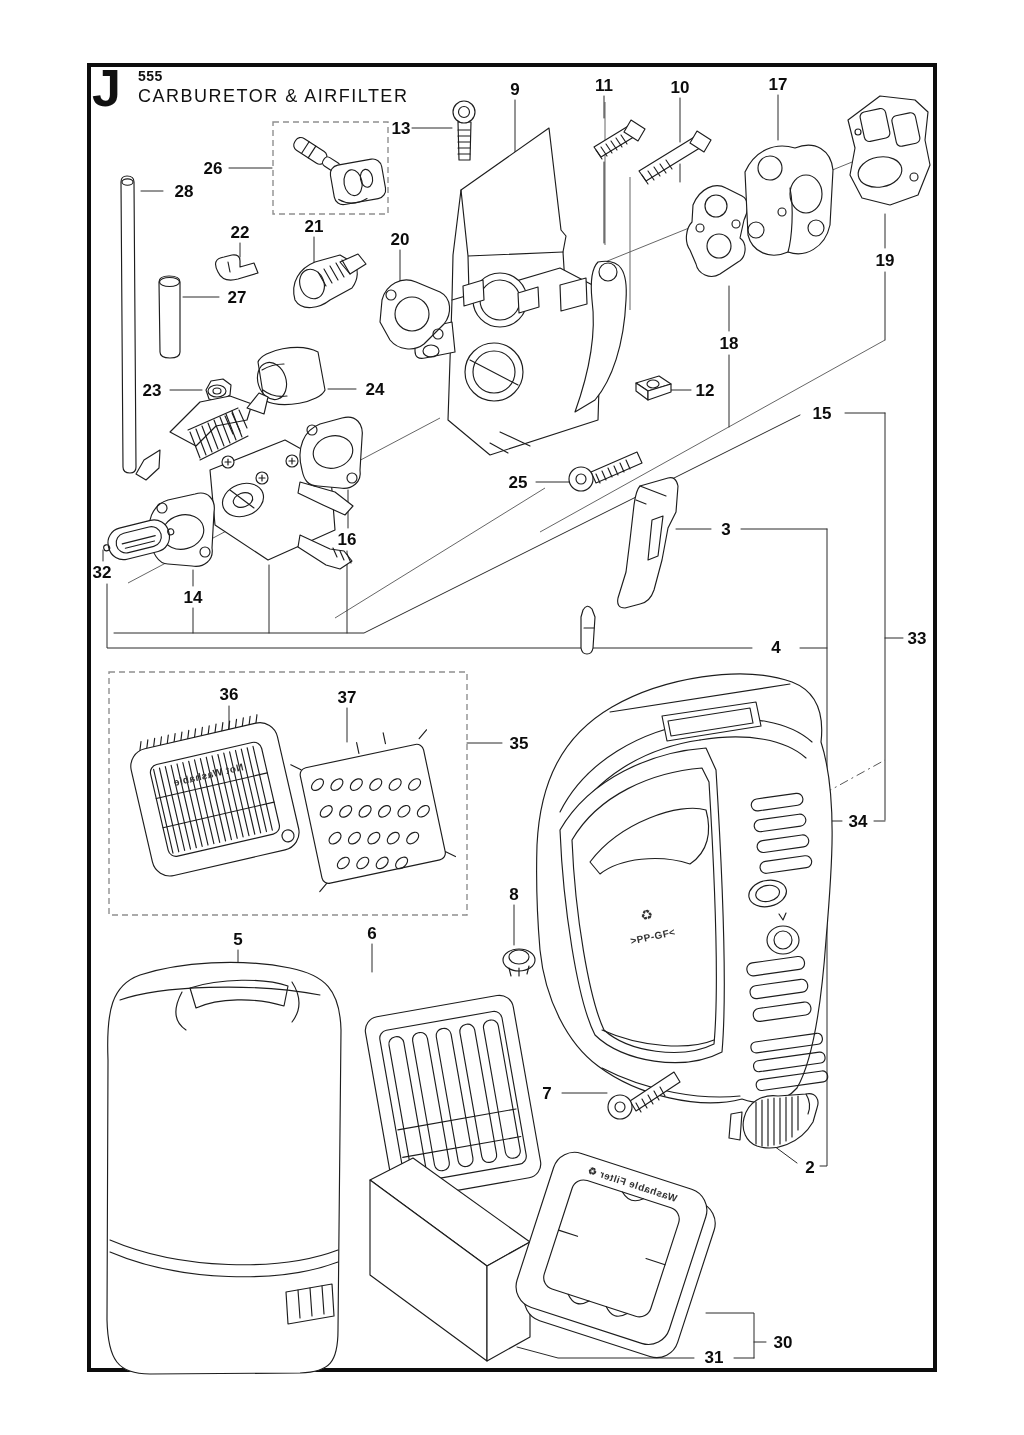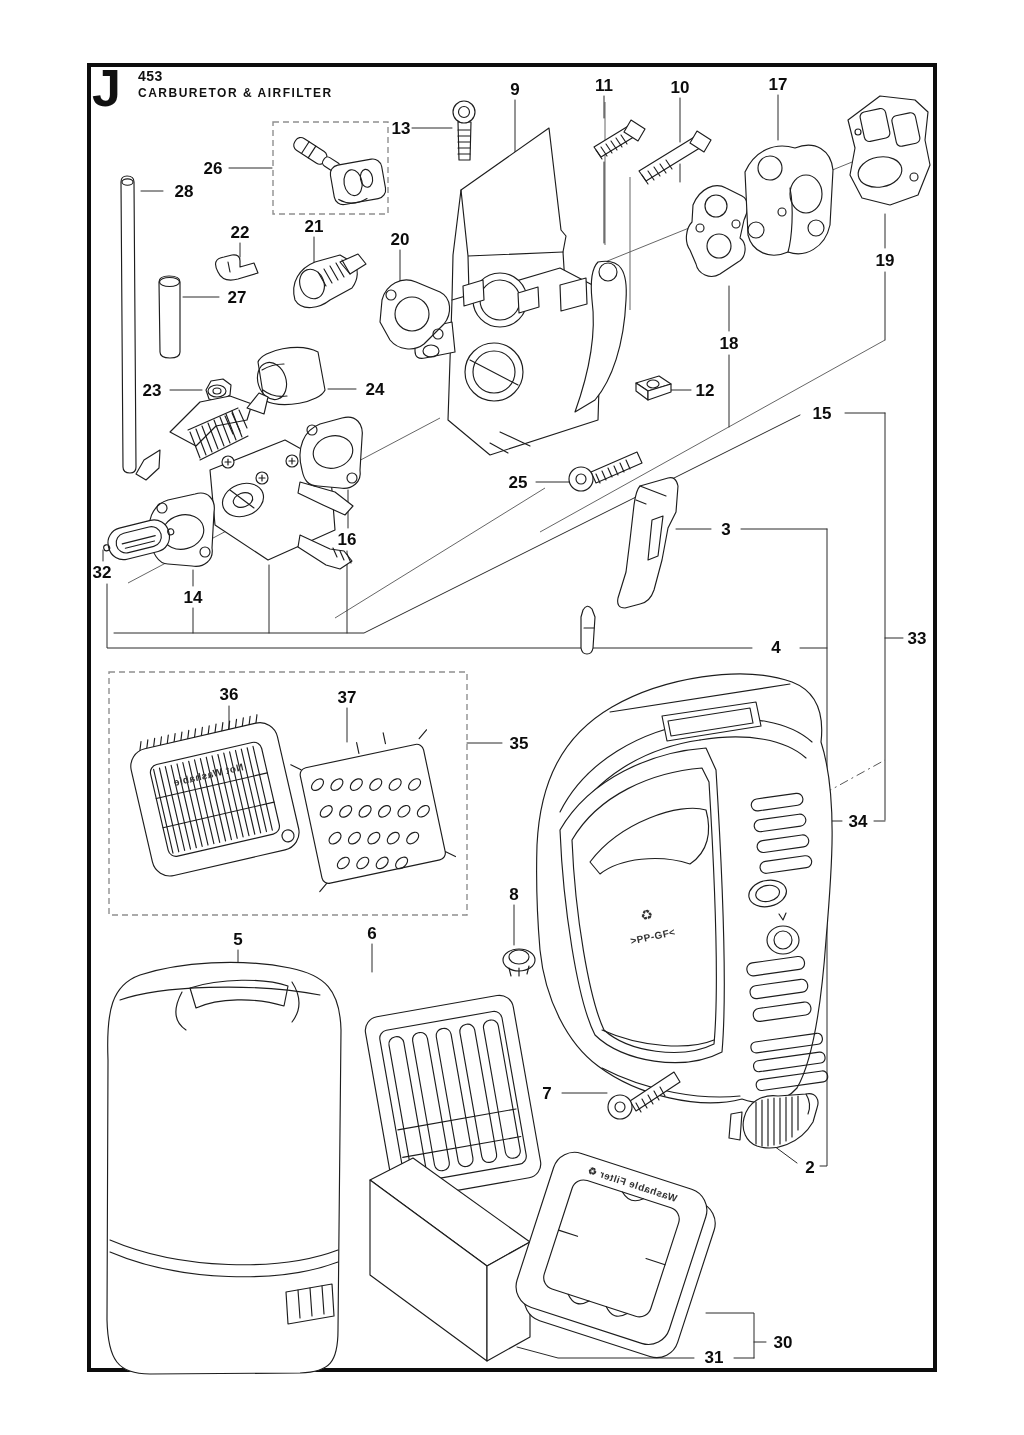--- a/index.html
+++ b/index.html
@@ -2,40 +2,40 @@
 <html><head>
 <meta charset="utf-8">
 <style>
   html,body{margin:0;padding:0;background:#fff;}
   .page{position:relative;width:1024px;height:1435px;background:#fff;overflow:hidden;
         font-family:"Liberation Sans",sans-serif;color:#111;}
   .page svg{position:absolute;left:0;top:0;}
   .hdr{position:absolute;z-index:5;}
   .big-j{left:92px;top:62px;font-size:52px;font-weight:bold;line-height:1;}
   .model{left:138px;top:68px;font-size:14px;font-weight:bold;letter-spacing:.5px;}
-  .section{left:138px;top:86px;font-size:12px;font-weight:bold;letter-spacing:1.5px;}
+  .section{left:138px;top:86px;font-size:18px;font-weight:normal;letter-spacing:1.5px;}
   
   .ln{stroke:#2a2a2a;stroke-width:1;fill:none;stroke-linecap:round;stroke-linejoin:round;}
   .cln{stroke:#555;stroke-width:.9;fill:none;}
   .f{stroke:#1d1d1d;stroke-width:1.15;fill:#fff;stroke-linejoin:round;stroke-linecap:round;}
   .o{stroke:#1d1d1d;stroke-width:1.15;fill:none;stroke-linejoin:round;stroke-linecap:round;}
   .dashbox{stroke:#8f8f8f;stroke-width:1.4;fill:none;stroke-dasharray:6 4;}
   .dd{stroke:#444;stroke-width:.9;fill:none;stroke-dasharray:9 4 2 4;}
   .frame{stroke:#0d0d0d;stroke-width:4;fill:none;}
   .lbl{font:bold 17px "Liberation Sans",sans-serif;fill:#0c0c0c;stroke:none;}
   .tiny{font:bold 10px "Liberation Sans",sans-serif;fill:#333;stroke:none;letter-spacing:.5px;}
   .glyph{font:14px "DejaVu Sans",sans-serif;fill:#333;stroke:none;}
 </style>
 </head>
 <body>
 
 <div class="page">
 
   <div class="hdr big-j">J</div>
-  <div class="hdr model">453</div>
+  <div class="hdr model">555</div>
   <div class="hdr section">CARBURETOR &amp; AIRFILTER</div>
 
   <svg width="1024" height="1435" viewBox="0 0 1024 1435">
 
     <rect class="frame" x="89" y="65" width="846" height="1305"></rect>
 
     <g>
       <path class="cln" d="M605,102 V245 M630,177 V310"></path>
       <path class="cln" d="M605,262 L862,158"></path>
       <path class="cln" d="M885,340 L540,532"></path>

